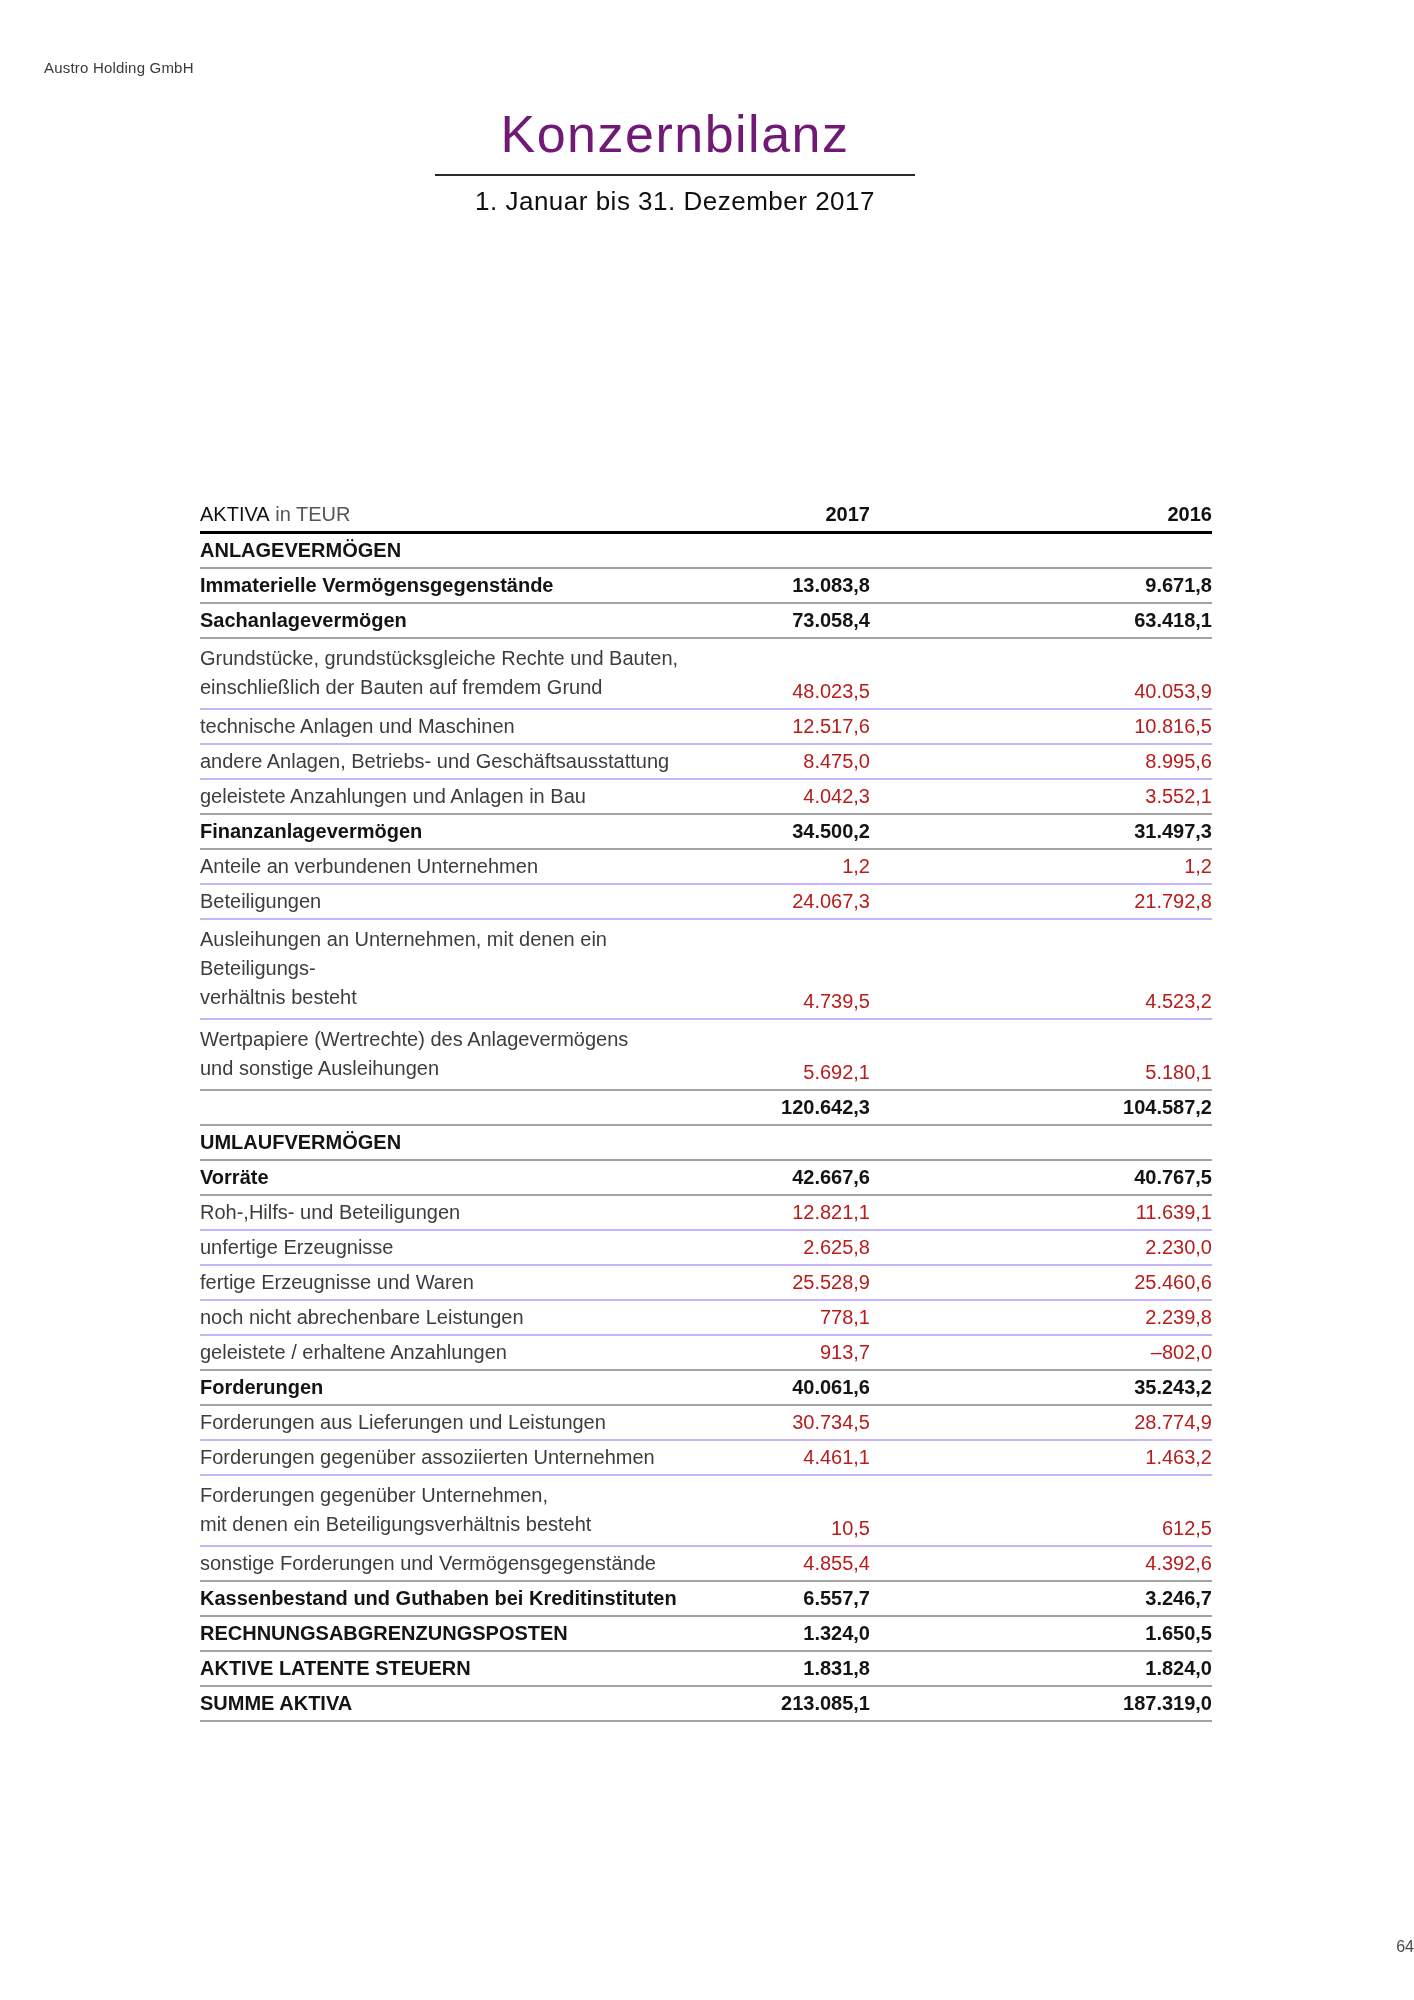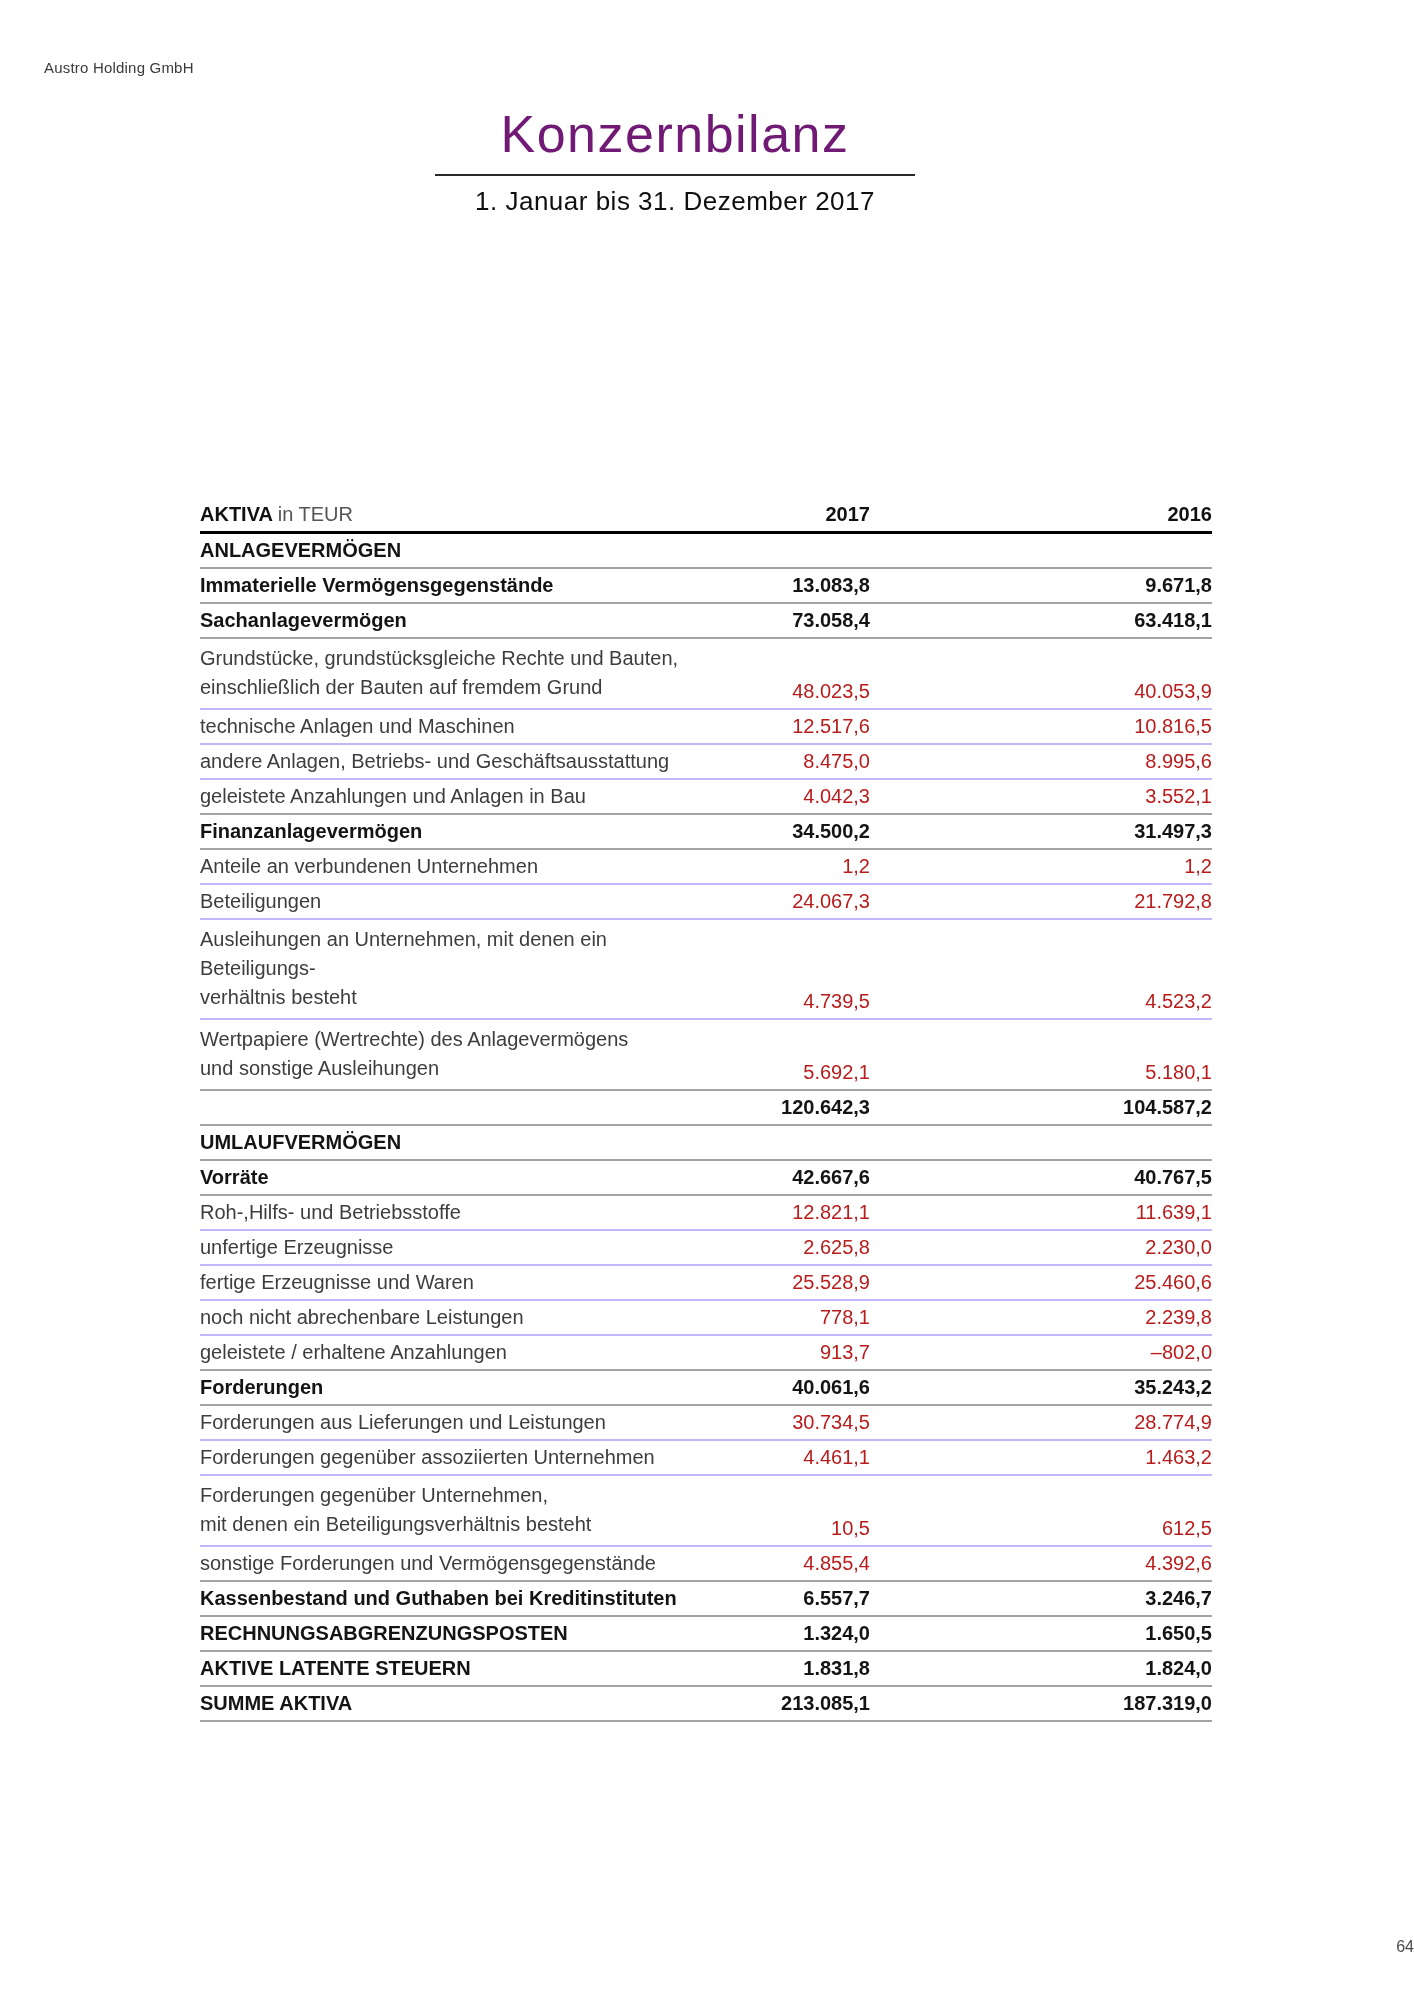--- a/index.html
+++ b/index.html
@@ -64,21 +64,21 @@
     padding: 5px 0 6px 0;
     vertical-align: bottom;
     line-height: 22px;
     font-size: 20px;
   }
   thead th {
     border-bottom: 3px solid #000000;
     text-align: left;
   }
   thead th.val { text-align: right; font-weight: bold; color: #111111; }
-  thead .b { font-weight: bold; color: #111111; }
+  thead .b { font-weight: normal; color: #111111; }
   thead .rest { font-weight: normal; color: #555555; }
 
   tr.light td { border-bottom: 2px solid #c4b5fd; }
   tr.dark td  { border-bottom: 2px solid #a3a3a3; }
 
   td.lbl {
     text-align: left;
     color: #3d3d3d;
     white-space: pre-line;
   }
@@ -206,21 +206,21 @@
           <td class="lbl">UMLAUFVERMÖGEN</td>
           <td class="val"></td>
           <td class="val"></td>
         </tr>
         <tr class="bold dark">
           <td class="lbl">Vorräte</td>
           <td class="val">42.667,6</td>
           <td class="val">40.767,5</td>
         </tr>
         <tr class="normal light">
-          <td class="lbl">Roh-,Hilfs- und Betriebsstoffe</td>
+          <td class="lbl">Roh-,Hilfs- und Beteiligungen</td>
           <td class="val">12.821,1</td>
           <td class="val">11.639,1</td>
         </tr>
         <tr class="normal light">
           <td class="lbl">unfertige Erzeugnisse</td>
           <td class="val">2.625,8</td>
           <td class="val">2.230,0</td>
         </tr>
         <tr class="normal light">
           <td class="lbl">fertige Erzeugnisse und Waren</td>

